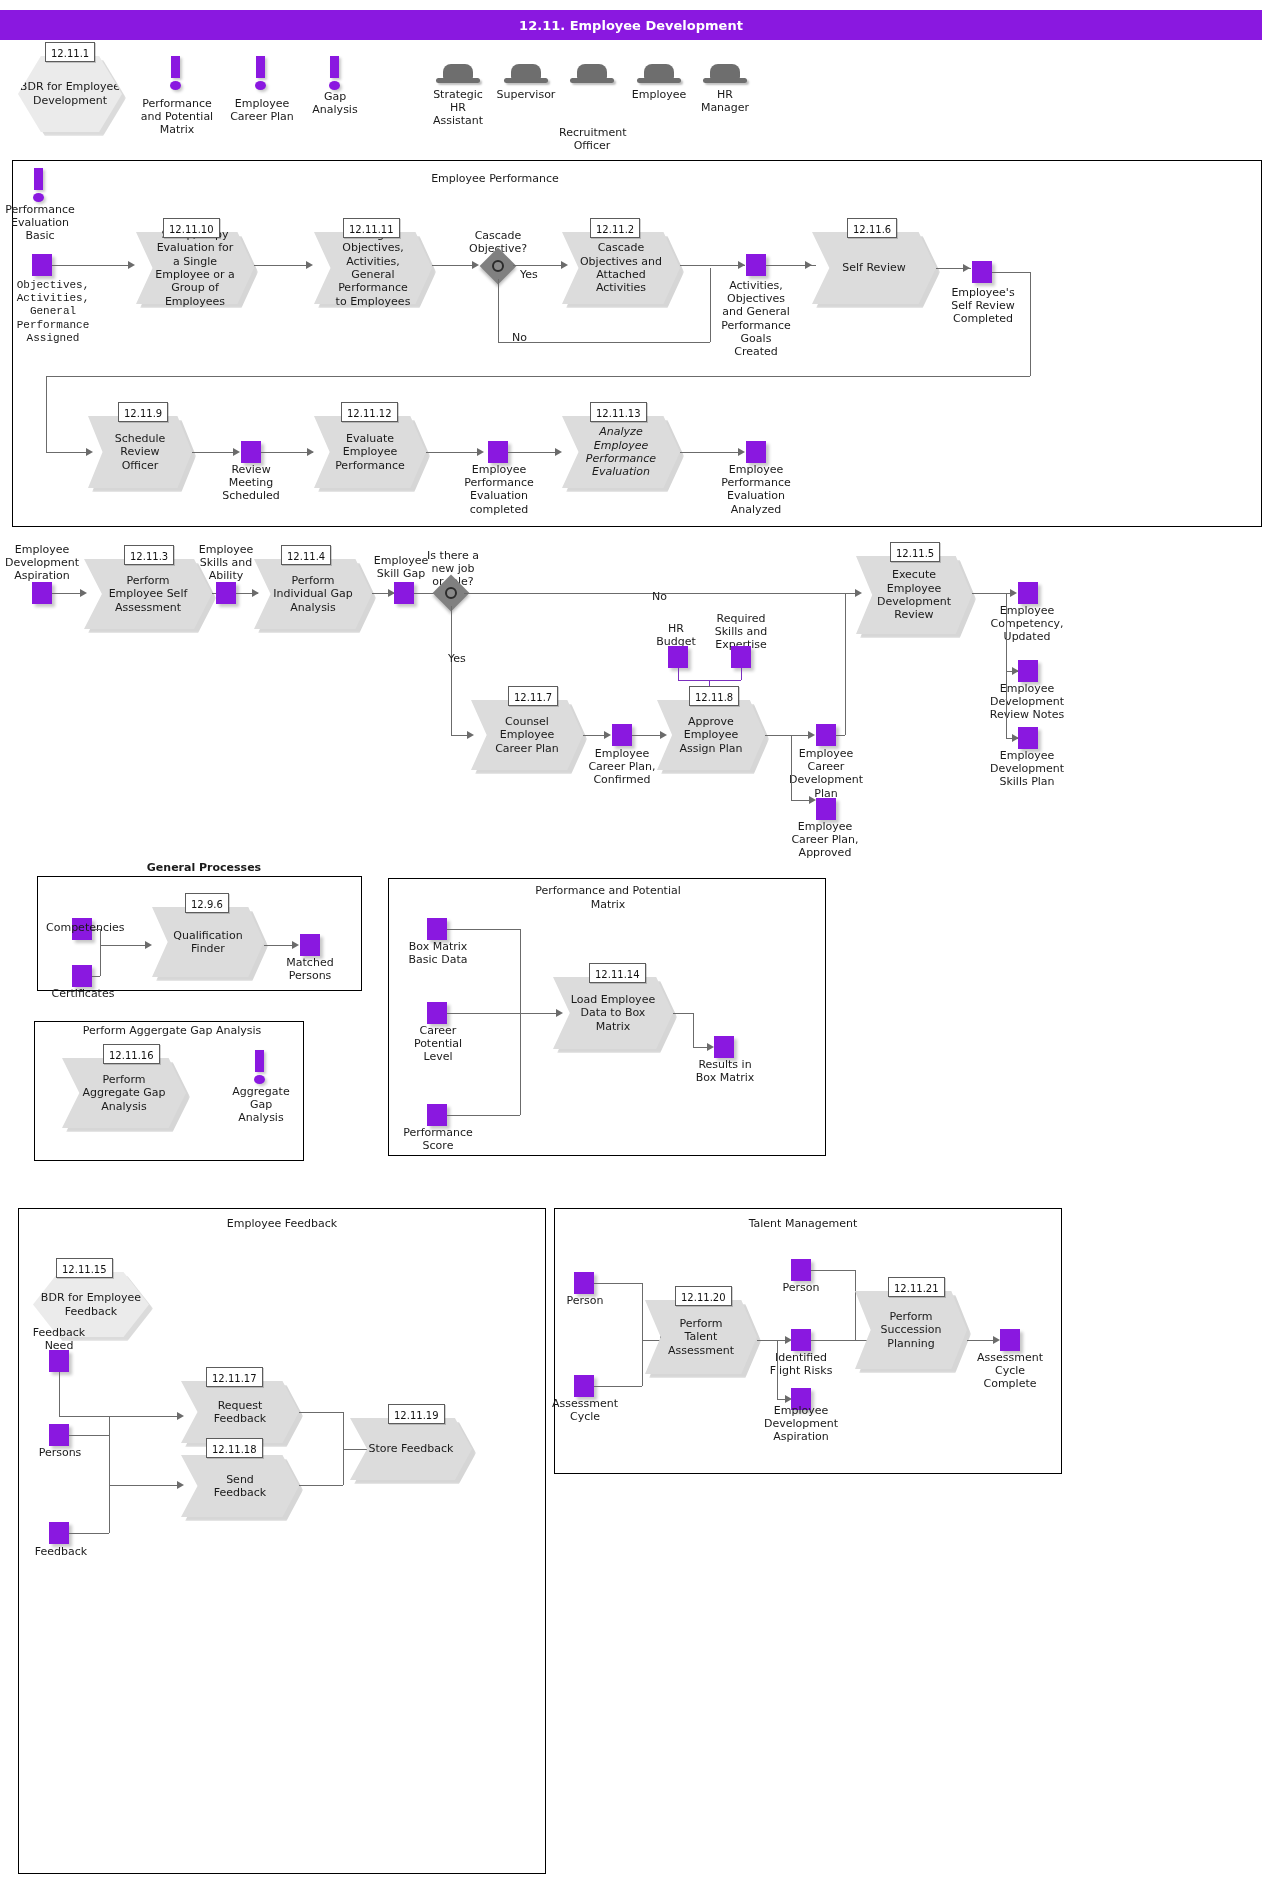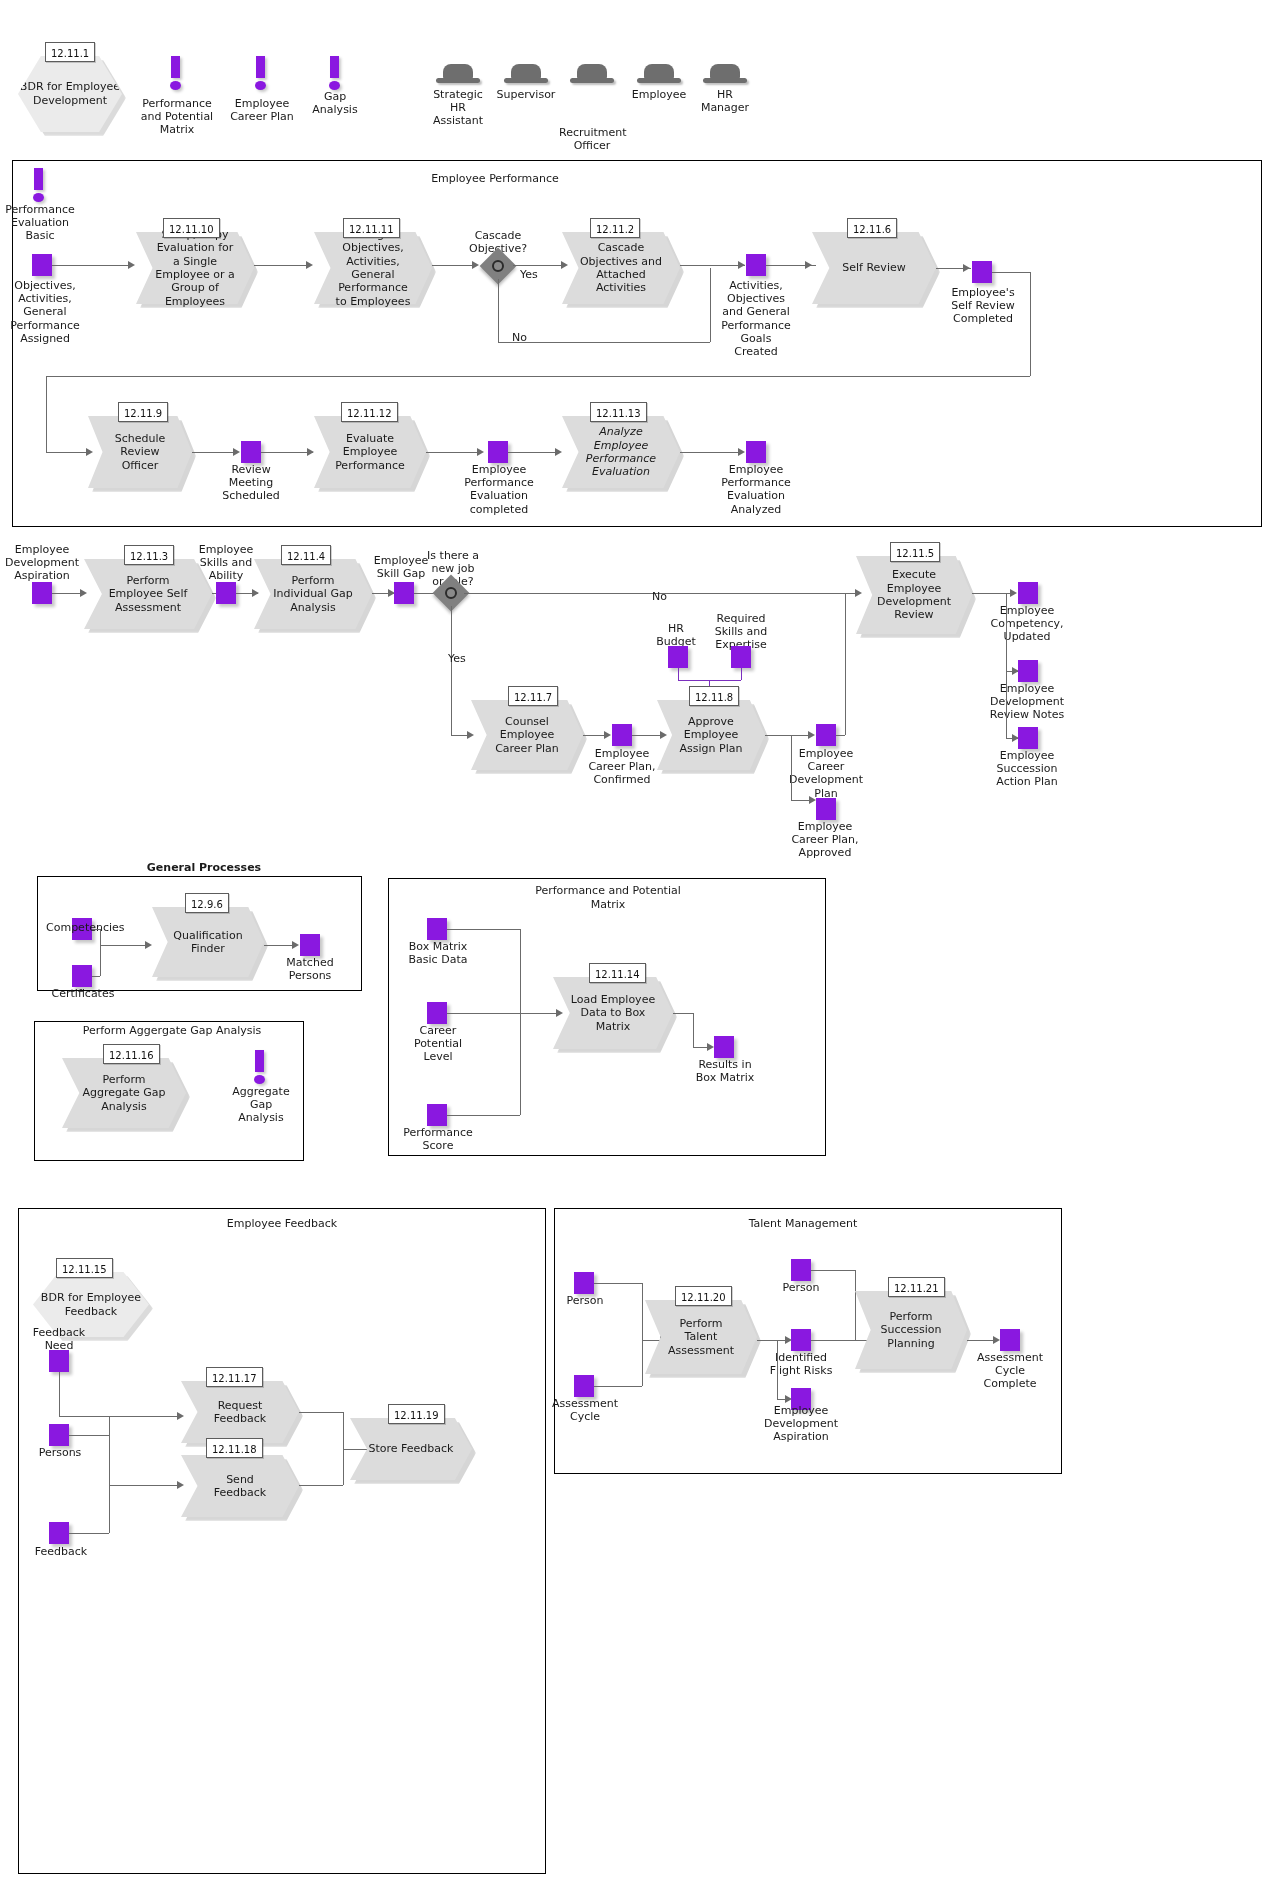--- a/index.html
+++ b/index.html
@@ -165,20 +165,21 @@
   }
   .elabel {
     position:absolute; font-size:11px; color:#1a1a1a; white-space:nowrap;
   }
 </style>
 </head>
 <body>
 
 <div id="canvas">
 
+  <div class="titlebar">12.11. Employee Development</div>
 
   <div class="chip" style="left:45px; top:42px;">12.11.1</div>
   <div class="hexwrap" style="left:18px; top:56px; width:104px; height:76px;">
     <div class="hexshadow"></div>
     <div class="hex">BDR for Employee Development</div>
   </div>
 
   <div class="bang" style="left:169px; top:56px;">
     <div class="bar"></div>
       <div class="dot"></div>
@@ -236,21 +237,21 @@
   <div class="grp" style="left:12px; top:160px; width:1250px; height:367px;"></div>
   <div class="grp-title" style="left:400px; top:172px; width:190px;">Employee Performance</div>
 
   <div class="bang" style="left:32px; top:168px;">
     <div class="bar"></div>
       <div class="dot"></div>
   </div>
   <div class="dlabel" style="left:2px; top:203px; width:76px;">Performance Evaluation Basic</div>
 
   <div class="dataobj" style="left:32px; top:254px;"></div>
-  <div class="dlabel" style="left:4px; top:279px; width:82px;">Objectives, Activities, General Performance Assigned</div>
+  <div class="dlabel" style="left:12px; top:279px; width:82px;font-family:Liberation Mono, monospace;">Objectives, Activities, General Performance Assigned</div>
 
   <div class="ln h" style="left:52px; top:265px; width:76px;"></div>
   <div class="arrow" style="left:128px; top:261px;"></div>
 
   <div class="chip" style="left:163px; top:218px;">12.11.10</div>
   <div class="act-wrap" style="left:136px; top:232px; width:118px; height:72px;">
     <div class="act-shadow"></div>
     <div class="act act-inner"></div>
     <div class="act-label">Setup/ Copy Evaluation for a Single Employee or a Group of Employees</div>
   </div>
@@ -478,21 +479,21 @@
   <div class="ln v" style="left:1006px; top:593px; height:78px;"></div>
   <div class="ln h" style="left:1006px; top:671px; width:14px;"></div>
   <div class="arrow" style="left:1012px; top:667px;"></div>
   <div class="dataobj" style="left:1018px; top:660px;"></div>
   <div class="dlabel" style="left:982px; top:682px; width:90px;">Employee Development Review Notes</div>
 
   <div class="ln v" style="left:1006px; top:671px; height:67px;"></div>
   <div class="ln h" style="left:1006px; top:738px; width:14px;"></div>
   <div class="arrow" style="left:1012px; top:734px;"></div>
   <div class="dataobj" style="left:1018px; top:727px;"></div>
-  <div class="dlabel" style="left:982px; top:749px; width:90px;">Employee Succession Action Plan</div>
+  <div class="dlabel" style="left:982px; top:749px; width:90px;">Employee Development Skills Plan</div>
 
   <div class="grp-title bold" style="left:120px; top:861px; width:168px;">General Processes</div>
   <div class="grp" style="left:37px; top:876px; width:325px; height:115px;"></div>
 
   <div class="dataobj" style="left:72px; top:918px;"></div>
   <div class="dlabel" style="left:46px; top:921px; width:74px; top:921px;">Competencies</div>
   <div class="dataobj" style="left:72px; top:965px;"></div>
   <div class="dlabel" style="left:48px; top:987px; width:70px;">Certificates</div>
 
   <div class="ln v" style="left:100px; top:929px; height:16px;"></div>

